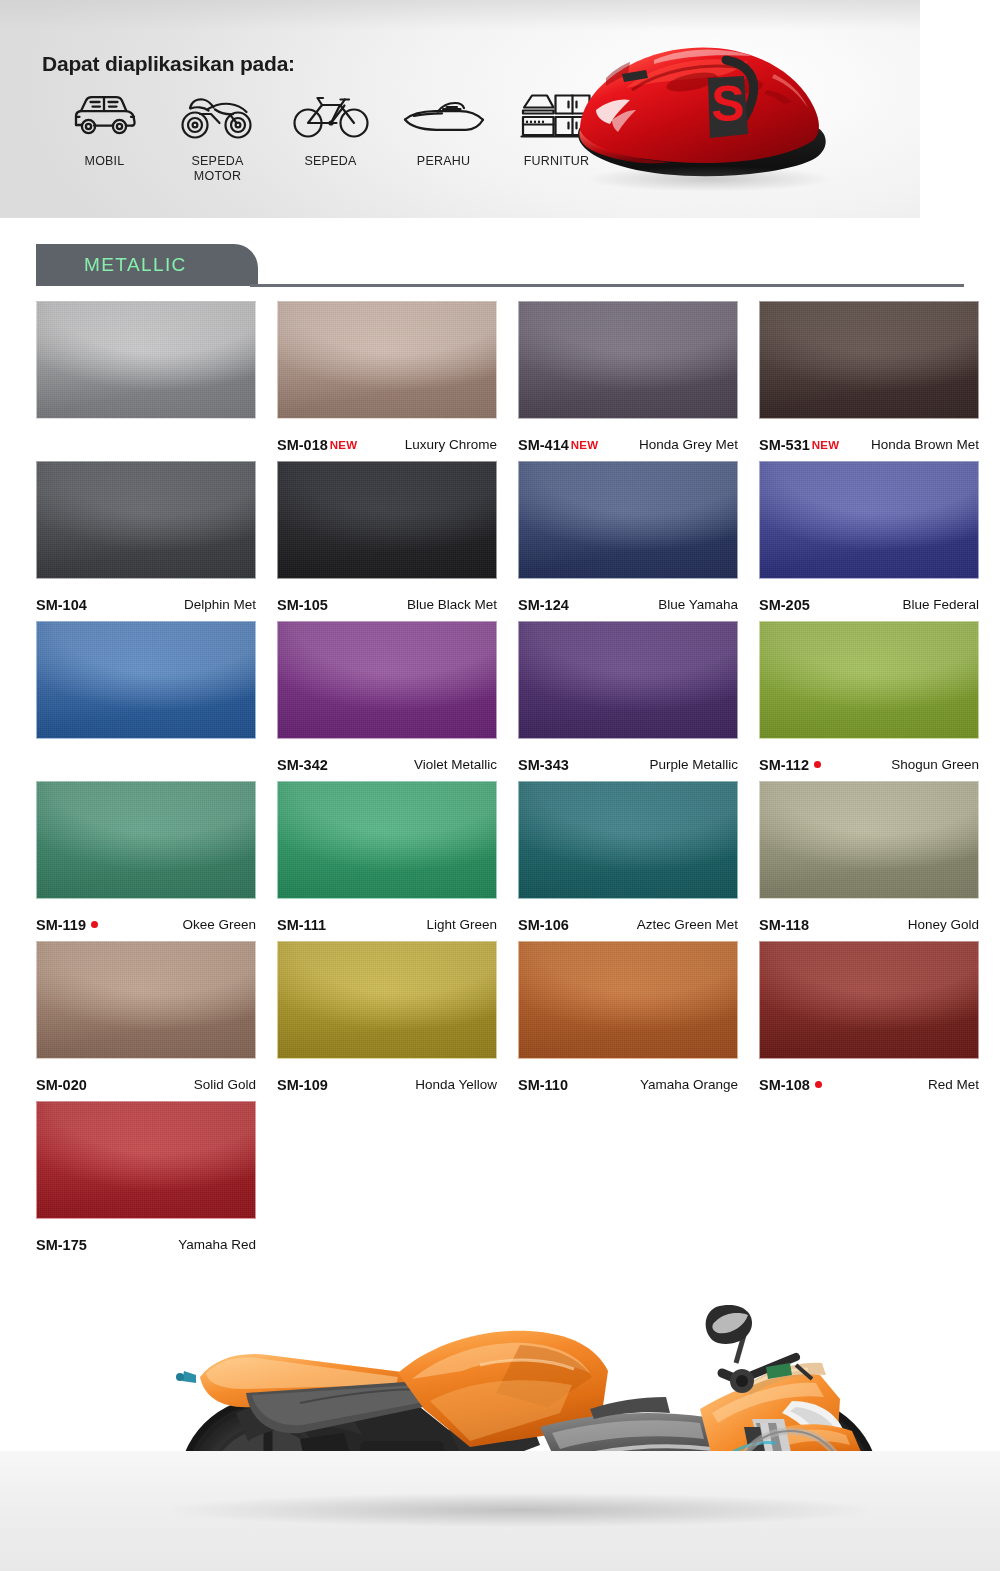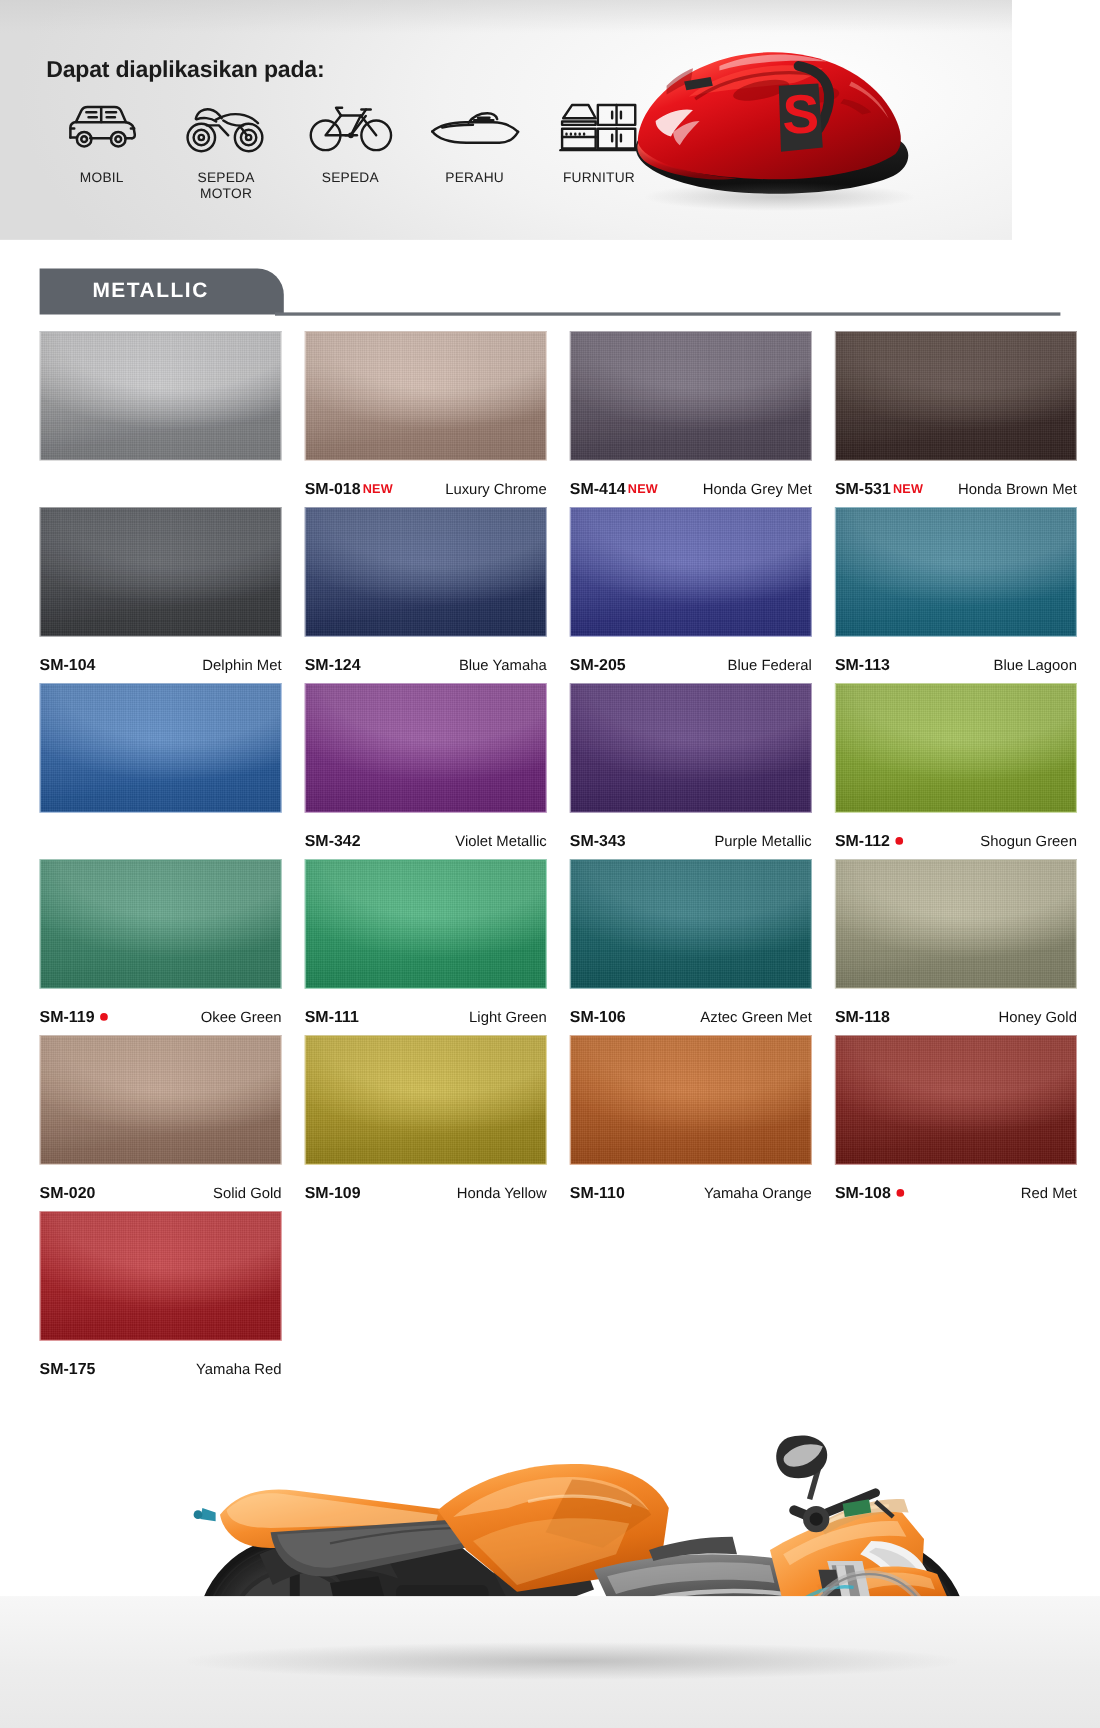--- a/index.html
+++ b/index.html
@@ -19,21 +19,21 @@
     overflow:hidden;
   }
   .header::after{
     content:""; position:absolute; left:0; top:0; width:1000px; height:30px;
     background:linear-gradient(180deg, rgba(205,205,205,.55), rgba(240,240,240,0));
   }
   .hdr-title {
     position:absolute; left:42px; top:52px;
     font-size:21px; font-weight:bold; color:#1b1b1b; letter-spacing:-.2px;
   }
-  .icon-row { position:absolute; left:36px; top:88px; display:flex; }
+  .icon-row { position:absolute; left:48px; top:88px; display:flex; }
   .icon-cell { width:113px; display:flex; flex-direction:column; align-items:center; }
   .icon-glyph { height:58px; display:flex; align-items:center; justify-content:center; }
   .icon-label {
     margin-top:8px; font-size:12.5px; color:#222; text-align:center;
     line-height:15px; letter-spacing:.2px;
   }
 
   
   .helmet-wrap { position:absolute; right:58px; top:16px; width:300px; height:185px; }
   .helmet-shadow{
@@ -46,22 +46,22 @@
     position:absolute; left:0; top:218px; width:1000px;
   }
   .tab-bar { position:relative; height:58px; }
   .tab {
     position:absolute; left:36px; top:26px; height:42px; width:222px;
     background:#5e636a;
     border-radius:0 24px 0 0;
     display:flex; align-items:center;
   }
   .tab-label{
-    color:#ffffff; font-size:19px; letter-spacing:1.4px; padding-left:48px;
-    font-weight:700;
+    color:#86efac; font-size:19px; letter-spacing:1.4px; padding-left:48px;
+    font-weight:400;
   }
   .tab-rule{
     position:absolute; left:250px; top:66px; width:714px; height:3px;
     background:#6a6f76;
   }
 
   
   .grid{
     position:absolute; left:36px; top:301px;
     width:930px;
@@ -331,50 +331,50 @@
         <div class="sheen" style="background: radial-gradient(at 42% 38%, rgb(97, 100, 106) 0%, rgb(97, 100, 106) 38%, rgba(255, 255, 255, 0) 62%); opacity: 0.85;"></div>
         <div class="grain"></div>
         <div class="vign"></div>
       </div>
       <div class="caption">
         <span class="code">SM-104</span>
         <span class="name">Delphin Met</span>
       </div>
     </div>
     <div class="cell">
+      <div class="swatch" style="background: linear-gradient(170deg, rgb(36, 36, 39) 0%, rgb(36, 36, 39) 18%, rgb(19, 19, 22) 72%, rgb(19, 19, 22) 100%);">
+        <div class="sheen" style="background: radial-gradient(at 42% 38%, rgb(49, 50, 58) 0%, rgb(49, 50, 58) 38%, rgba(255, 255, 255, 0) 62%); opacity: 0.85;"></div>
+        <div class="grain"></div>
+        <div class="vign"></div>
+      </div>
+      <div class="caption">
+        <span class="code">SM-105</span>
+        <span class="name">Blue Black Met</span>
+      </div>
+    </div>
+    <div class="cell">
       <div class="swatch" style="background: linear-gradient(170deg, rgb(65, 81, 126) 0%, rgb(65, 81, 126) 18%, rgb(29, 42, 88) 72%, rgb(29, 42, 88) 100%);">
         <div class="sheen" style="background: radial-gradient(at 42% 38%, rgb(92, 107, 147) 0%, rgb(92, 107, 147) 38%, rgba(255, 255, 255, 0) 62%); opacity: 0.85;"></div>
         <div class="grain"></div>
         <div class="vign"></div>
       </div>
       <div class="caption">
         <span class="code">SM-124</span>
         <span class="name">Blue Yamaha</span>
       </div>
     </div>
     <div class="cell">
       <div class="swatch" style="background: linear-gradient(170deg, rgb(74, 79, 160) 0%, rgb(74, 79, 160) 18%, rgb(39, 42, 126) 72%, rgb(39, 42, 126) 100%);">
         <div class="sheen" style="background: radial-gradient(at 42% 38%, rgb(107, 112, 187) 0%, rgb(107, 112, 187) 38%, rgba(255, 255, 255, 0) 62%); opacity: 0.85;"></div>
         <div class="grain"></div>
         <div class="vign"></div>
       </div>
       <div class="caption">
         <span class="code">SM-205</span>
         <span class="name">Blue Federal</span>
-      </div>
-    </div>
-    <div class="cell">
-      <div class="swatch" style="background: linear-gradient(170deg, rgb(42, 115, 137) 0%, rgb(42, 115, 137) 18%, rgb(16, 98, 123) 72%, rgb(16, 98, 123) 100%);">
-        <div class="sheen" style="background: radial-gradient(at 42% 38%, rgb(84, 143, 163) 0%, rgb(84, 143, 163) 38%, rgba(255, 255, 255, 0) 62%); opacity: 0.85;"></div>
-        <div class="grain"></div>
-        <div class="vign"></div>
-      </div>
-      <div class="caption">
-        <span class="code">SM-113</span>
-        <span class="name">Blue Lagoon</span>
       </div>
     </div>
     <div class="cell">
       <div class="swatch" style="background: linear-gradient(170deg, rgb(63, 113, 180) 0%, rgb(63, 113, 180) 18%, rgb(28, 83, 152) 72%, rgb(28, 83, 152) 100%);">
         <div class="sheen" style="background: radial-gradient(at 42% 38%, rgb(98, 144, 201) 0%, rgb(98, 144, 201) 38%, rgba(255, 255, 255, 0) 62%); opacity: 0.85;"></div>
         <div class="grain"></div>
         <div class="vign"></div>
       </div>
     </div>
     <div class="cell">

